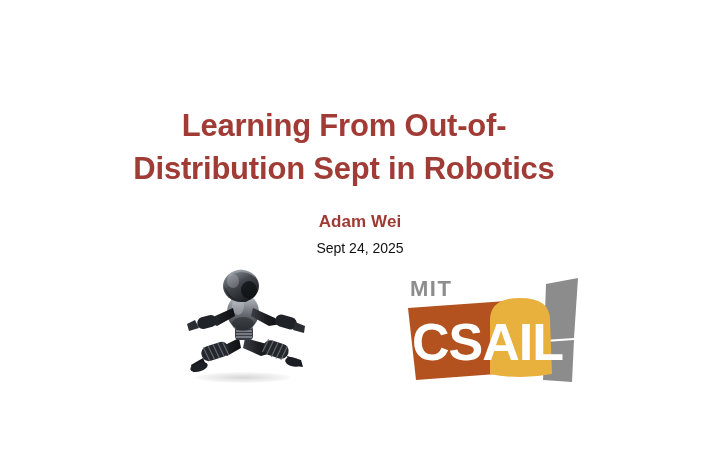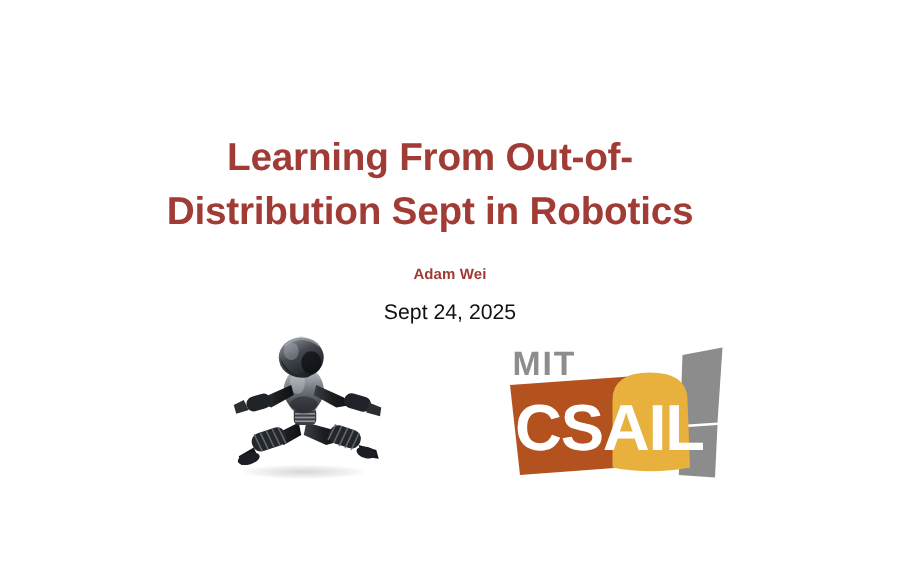--- a/index.html
+++ b/index.html
@@ -43,32 +43,32 @@
   }
 
   
   .author {
     position: absolute;
     left: 0;
     top: 212px;
     width: 720px;
     text-align: center;
     color: #9e3a33;
-    font-size: 12px;
+    font-size: 17px;
     font-weight: 700;
     letter-spacing: 0.1px;
   }
   .date {
     position: absolute;
     left: 0;
     top: 240px;
     width: 720px;
     text-align: center;
     color: #111111;
-    font-size: 17px;
+    font-size: 14px;
     font-weight: 400;
   }
 
   
   .robot-wrap {
     position: absolute;
     left: 183px;
     top: 268px;
     width: 126px;
     height: 122px;
@@ -89,21 +89,21 @@
     left: 402px;
     top: 276px;
     width: 190px;
     height: 112px;
   }
   .mit-text {
     position: absolute;
     left: 8px;
     top: 2px;
     font-family: "Liberation Sans", sans-serif;
-    font-size: 27px;
+    font-size: 22px;
     font-weight: 700;
     letter-spacing: 1.5px;
     color: #8d8d8d;
     line-height: 1;
   }
 </style>
 </head>
 <body>
 
 <div class="slide">

